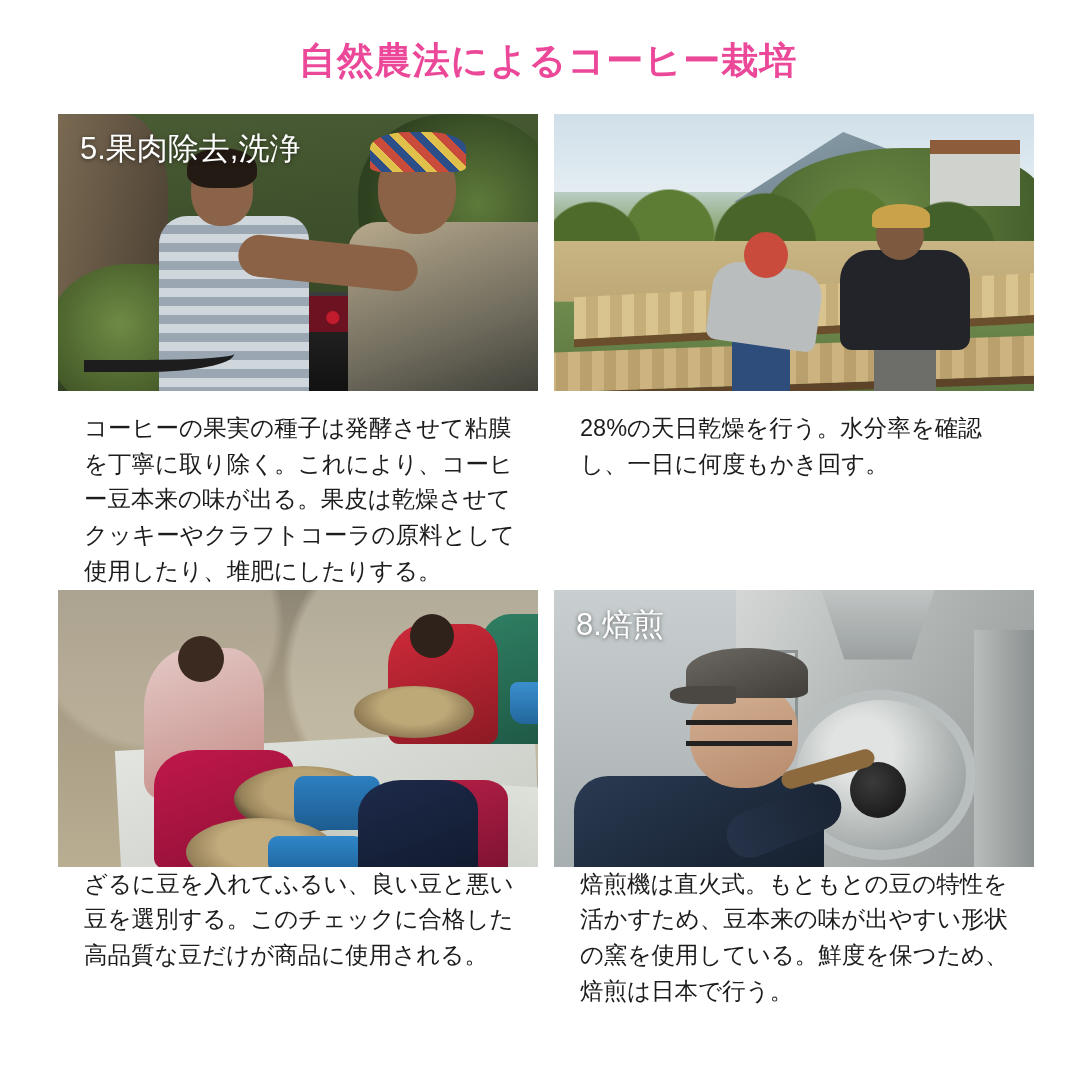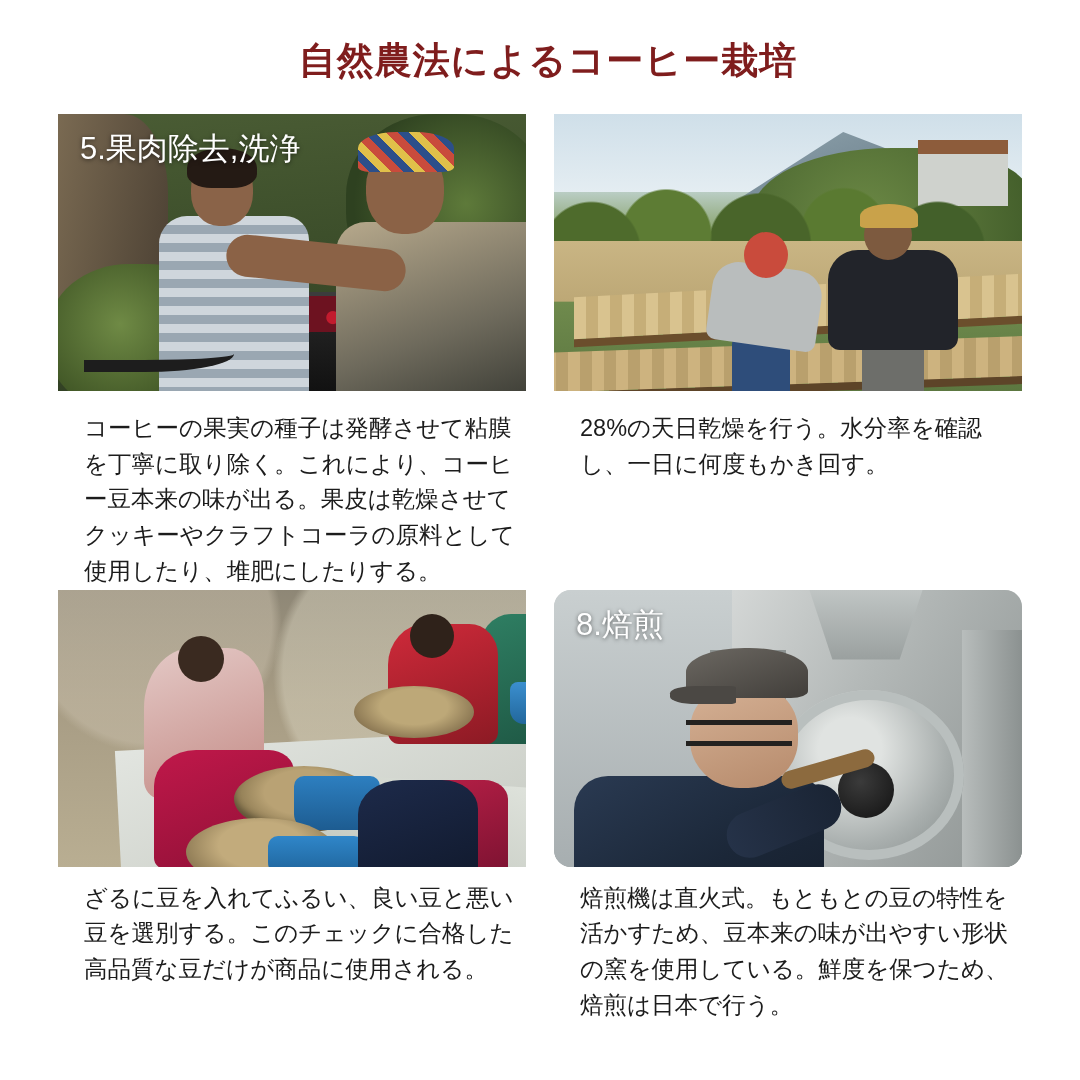--- a/index.html
+++ b/index.html
@@ -19,60 +19,61 @@
     height: 1080px;
     position: relative;
     box-sizing: border-box;
   }
   .page-title {
     text-align: center;
     font-size: 37px;
     font-weight: bold;
     letter-spacing: 1px;
     padding-top: 36px;
-    color: #7f1d1d;
+    color: #ec4899;
     margin-left: 16px;
   }
   .grid {
     margin-top: 28px;
     padding: 0 58px;
     display: grid;
     grid-template-columns: 1fr 1fr;
     column-gap: 28px;
     row-gap: 0px;
   }
   .cell {
     display: block;
   }
   .photo {
     position: relative;
     width: 100%;
     height: 277px;
     overflow: hidden;
     background: #6b7a58;
+    padding-left: 12px;
   }
   .photo .caption-label {
     position: absolute;
     left: 22px;
     top: 14px;
     font-size: 31px;
     color: #ffffff;
     font-weight: normal;
     text-shadow: 0 1px 4px rgba(0,0,0,.55);
     z-index: 5;
     white-space: nowrap;
   }
   .desc {
     font-size: 23.5px;
     line-height: 1.52;
     padding: 20px 6px 0 26px;
     color: #1c1c1c;
     white-space: pre-line;
   }
-  .row2 .desc { padding-top: 14px; }
+  .row2 .desc { padding-top: 0; }
 
   
   .p5 { background: linear-gradient(175deg,#4a5c34 0%, #3d4f2b 45%, #2f3d22 100%); }
   .p5 .tree {
     position: absolute; left: 0; top: 0; width: 110px; height: 200px;
     background: linear-gradient(100deg,#7a6a52,#4b4033);
     border-radius: 0 40% 20% 0;
   }
   .p5 .foliage-l {
     position: absolute; left: -10px; top: 150px; width: 180px; height: 150px;
@@ -272,21 +273,21 @@
     position:absolute; left:452px; top:92px; width:64px; height:42px;
     background: linear-gradient(180deg,#3b8fcf,#22679c); border-radius:8px 8px 14px 14px;
   }
   .p7 .girl {
     position:absolute; left:300px; top:190px; width:120px; height:96px;
     background: linear-gradient(160deg,#1d2a4a,#111a2e);
     border-radius:36% 30% 8% 8%;
   }
 
   
-  .p8 { background: linear-gradient(180deg,#cfd3d4 0%, #b9bfc1 55%, #9aa1a3 100%); border-radius: 17px; }
+  .p8 { background: linear-gradient(180deg,#cfd3d4 0%, #b9bfc1 55%, #9aa1a3 100%); }
   .p8 .wall { position:absolute; left:0; top:0; width:45%; height:100%;
     background: linear-gradient(180deg,#c9cfd0,#a7aeb0); }
   .p8 .roaster {
     position:absolute; right:0; top:0; width:62%; height:100%;
     background: linear-gradient(120deg,#d4d7d6 0%, #b4b9b8 40%, #8d9392 100%);
   }
   .p8 .drum {
     position:absolute; right:58px; top:100px; width:190px; height:170px;
     background: radial-gradient(circle at 40% 35%, #e0e3e1 0 20%, #a9afae 60%, #7d8483 100%);
     border-radius:50%;

